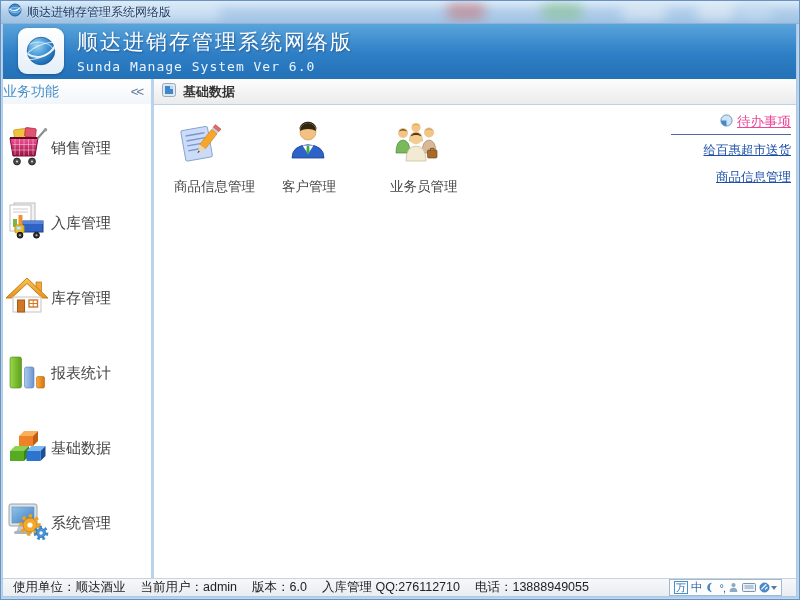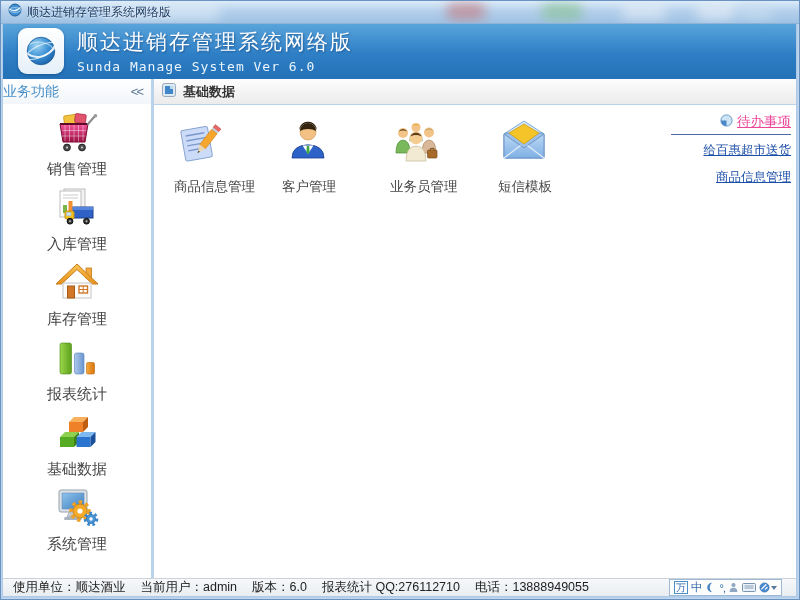--- a/index.html
+++ b/index.html
@@ -27,21 +27,21 @@
   .logo{width:46px;height:46px;border-radius:9px;background:linear-gradient(#ffffff,#e4eff8);
     display:flex;align-items:center;justify-content:center;box-shadow:0 1px 3px rgba(0,30,70,.35);}
   .htitle{font-size:21px;color:#fff;letter-spacing:2px;text-shadow:1px 1px 2px rgba(0,40,90,.45);}
   .hsub{font-family:"DejaVu Sans Mono","Liberation Mono",monospace;font-size:13px;color:#eaf4fc;letter-spacing:1px;margin-top:3px;}
   
   .sidebar{position:absolute;top:78px;left:2px;width:148px;bottom:20px;background:#fff;}
   .sidebar-header{height:25px;display:flex;align-items:center;justify-content:flex-start;position:relative;
     color:#4a90c8;font-size:14px;background:linear-gradient(#ffffff,#f2f6fa);}
   .collapse{position:absolute;right:9px;color:#5a7690;font-size:13px;letter-spacing:-2px;cursor:pointer;}
   .nav-list{padding-top:5px;}
-  .nav-item{height:75px;display:flex;flex-direction:column;align-items:center;cursor:pointer;}
+  .nav-item{height:75px;display:flex;flex-direction:row;align-items:center;cursor:pointer;}
   .nav-icon{width:48px;height:48px;display:block;}
   .nav-icon svg{width:48px;height:48px;display:block;}
   .nav-label{font-size:15px;color:#454545;margin-top:3px;}
   .vdivider{position:absolute;left:150px;top:78px;width:3px;bottom:20px;background:#b9d3ec;}
   
   .main{position:absolute;left:153px;top:78px;right:3px;bottom:20px;background:#fff;}
   .tabbar{height:25px;display:flex;align-items:center;gap:7px;padding-left:8px;
     background:linear-gradient(#fdfdfd,#ebebeb);border-bottom:1px solid #b9d3ec;}
   .tab-label{font-size:13px;font-weight:bold;color:#333;cursor:default;}
   .content{position:absolute;top:26px;left:0;right:0;bottom:0;background:#fff;}
@@ -322,38 +322,20 @@
               <rect x="37.5" y="33" width="9.5" height="8" rx="1.2" fill="#a86a28" stroke="#7a4a18" stroke-width=".7"></rect>
               <path d="M40.5,33 v-1.6 h3.5 v1.6" fill="none" stroke="#7a4a18" stroke-width="1"></path>
               <circle cx="26" cy="21" r="6.2" fill="#f6cd90"></circle>
               <path d="M20.4,19.4 A6.2,6.2 0 0 1 31.6,19.4 A8,4.2 0 0 0 20.4,19.4 Z" fill="#5a3c1a"></path>
               <path d="M16,44 Q16,29.5 26,29 Q36,29.5 36,44 Z" fill="#f2ead2" stroke="#c9bf9e" stroke-width=".8"></path>
             </svg>
           </span>
           <span class="shortcut-label">业务员管理</span>
         </div>
 
-        <div class="shortcut">
-          <span class="shortcut-icon">
-            <svg viewBox="0 0 52 52">
-              <defs>
-                  <linearGradient id="gEnv" x1="0" y1="0" x2="0" y2="1">
-                <stop offset="0" stop-color="#bcd8f4"></stop>
-                    <stop offset="1" stop-color="#7fb0e4"></stop>
-                  </linearGradient>
-                </defs>
-              <polygon points="6,17 26,4 46,17 26,20" fill="#d5e6f8" stroke="#84aed8" stroke-width="1"></polygon>
-              <rect x="6" y="16" width="40" height="25" rx="2" fill="#9cc0e8" stroke="#6a94c8"></rect>
-              <polygon points="11,16 26,7 41,16 26,27" fill="#f4c428" stroke="#cf9e0c" stroke-width=".8"></polygon>
-              <polygon points="6,17 26,31 46,17 46,41 6,41" fill="url(#gEnv)" stroke="#6a94c8" stroke-width="1"></polygon>
-              <path d="M6,41 L22.5,28.5 M46,41 L29.5,28.5" stroke="#e2eefa" stroke-width="1.2"></path>
-            </svg>
-          </span>
-          <span class="shortcut-label">短信模板</span>
-        </div>
 
       </div>
 
       <div class="todo">
         <span class="todo-title">
           <span>
             <svg width="13" height="13" viewBox="0 0 13 13">
               <circle cx="6.5" cy="6.5" r="5.6" fill="#cfe4f4" stroke="#5a92c0" stroke-width=".9"></circle>
               <path d="M6.5,6.5 L6.5,12.1 A5.6,5.6 0 0 1 0.9,6.5 Z" fill="#4a88c8"></path>
             </svg>
@@ -365,21 +347,21 @@
         <a class="todo-link">商品信息管理</a>
       </div>
 
     </div>
   </div>
 
   <div class="statusbar">
     <span class="status-seg">使用单位：顺达酒业</span>
     <span class="status-seg">当前用户：admin</span>
     <span class="status-seg">版本：6.0</span>
-    <span class="status-seg">报表统计 QQ:276112710</span>
+    <span class="status-seg">入库管理 QQ:276112710</span>
     <span class="status-seg">电话：13888949055</span>
 
     <div class="ime-bar">
       <span class="ime-wan">万</span>
       <span class="ime-zhong">中</span>
       <span class="ime-icon">
         <svg width="11" height="11" viewBox="0 0 12 12">
           <path d="M6.5,0.8 A5.2,5.2 0 1 0 6.5,11.2 A6.8,6.8 0 0 1 6.5,0.8 Z" fill="#4a84c0"></path>
         </svg>
       </span>

